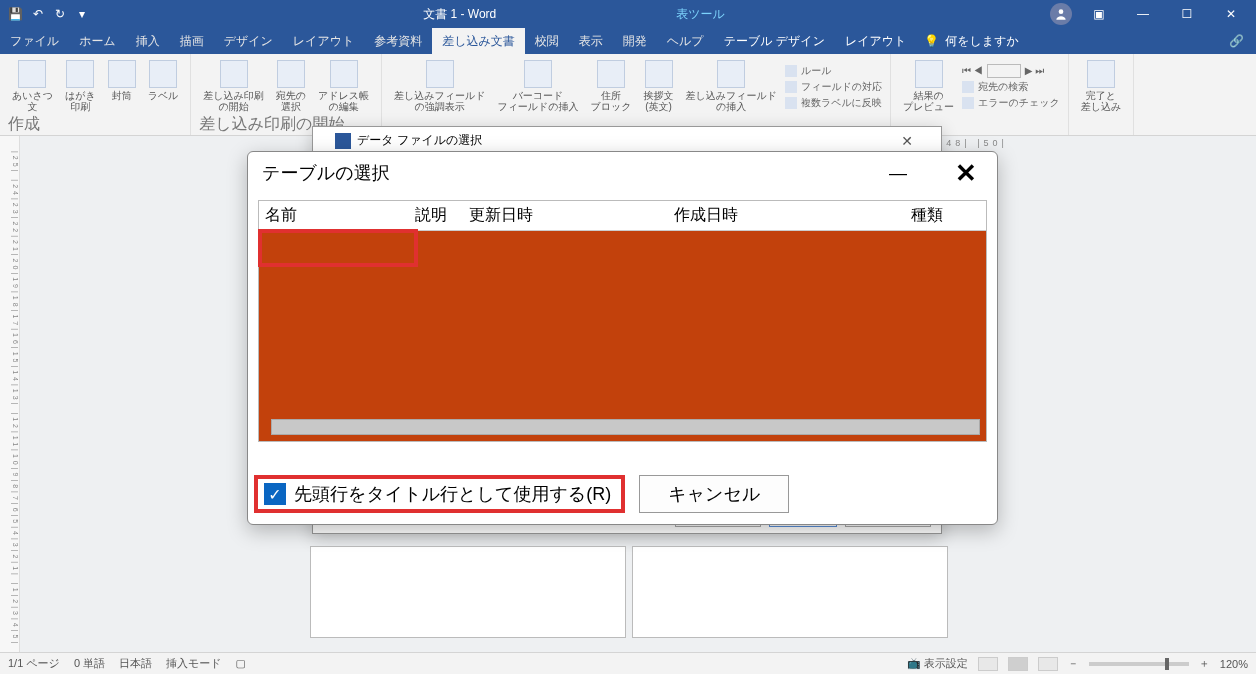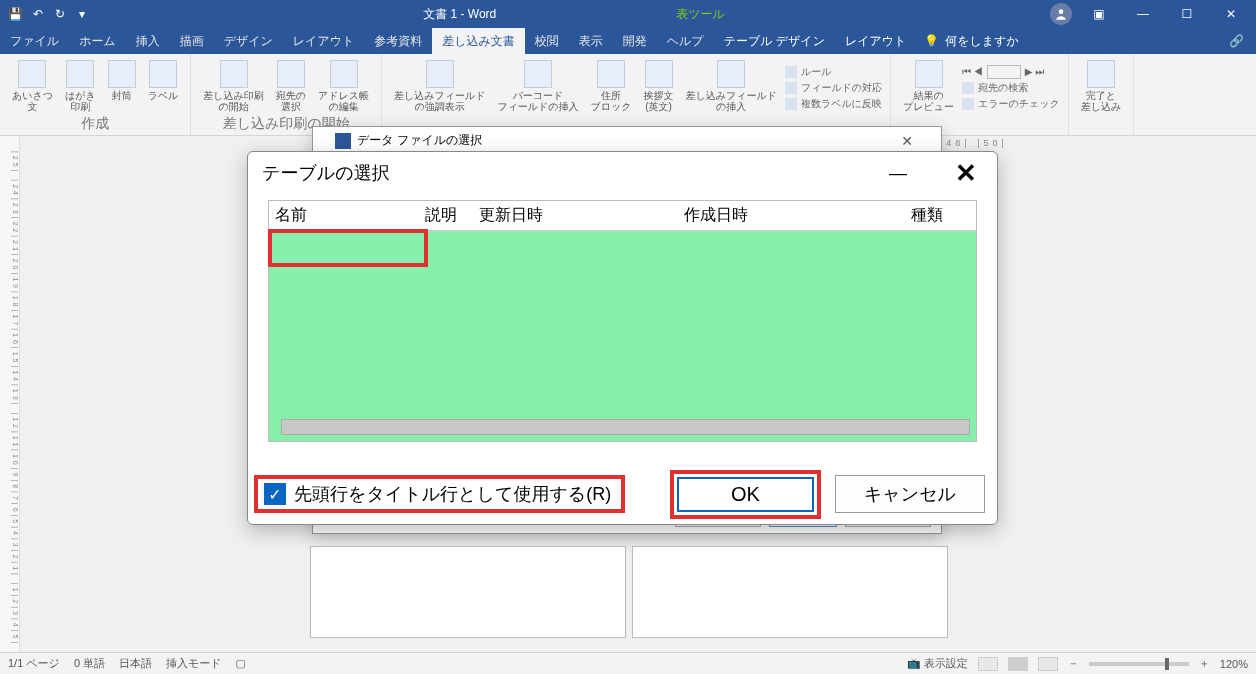--- a/index.html
+++ b/index.html
@@ -4,41 +4,41 @@
 <style>
   * { box-sizing: border-box; margin: 0; padding: 0; font-family: "Yu Gothic UI", "Meiryo", sans-serif; }
   body { background: #fff; width: 1256px; height: 674px; overflow: hidden; position: relative; }
 
   
   .titlebar { background: #2b579a; color: #fff; height: 28px; display: flex; align-items: center; font-size: 12px; }
   .qat { display: flex; align-items: center; gap: 6px; padding: 0 8px; }
   .qat .ic { width: 16px; height: 16px; display:flex;align-items:center;justify-content:center; }
   .title-center { flex: 1; display: flex; align-items: flex-start; justify-content: center; gap: 180px; }
   .doc-title { color: #fff; font-size: 12px; }
-  .tab-tools { color: #84cc16; font-size: 12px; }
+  .tab-tools { color: #7dd3fc; font-size: 12px; }
   .win-controls { display: flex; gap: 2px; align-items: center; padding-right: 4px; }
   .win-controls .wbtn { width: 42px; height: 28px; display:flex;align-items:center;justify-content:center; color:#fff; }
   .avatar { width: 22px; height: 22px; border-radius: 50%; background:#6a7ca8; display:flex;align-items:center;justify-content:center; margin-right:6px; }
 
   
   .ribbon-tabs { background: #2b579a; height: 26px; display: flex; align-items: stretch; font-size: 12px; }
   .rtab { color: #e5e5e5; padding: 0 10px; display:flex;align-items:center; cursor:pointer; }
   .rtab.active { background: #f3f3f3; color: #2b579a; }
   .rtab.contextual { color: #fff; }
   .tell-me { color:#fff; display:flex;align-items:center; gap:6px; margin-left:8px; }
   .share-icon { margin-left:auto; color:#fff; padding:0 12px; display:flex;align-items:center; }
 
   
   .ribbon { background: #f3f3f3; height: 82px; border-bottom: 1px solid #d4d4d4; display:flex; font-size:11px; color:#666; }
   .rgroup { border-right:1px solid #e0e0e0; padding: 4px 8px 2px; display:flex; flex-direction:column; }
   .rgroup-buttons { display:flex; gap:4px; flex:1; }
   .rbtn { display:flex; flex-direction:column; align-items:center; gap:2px; min-width:36px; padding:2px 4px; }
   .rbtn .ricon { width:28px; height:28px; background:#e8eef7; border:1px solid #c0cde0; }
   .rbtn .rlabel { font-size:10px; text-align:center; line-height:1.1; color:#555; white-space:pre-line; }
-  .rgroup-label { text-align:center; font-size:14px; color:#777; }
+  .rgroup-label { text-align:left; font-size:16px; color:#777; }
 
   .small-row { display:flex; flex-direction:column; gap:2px; font-size:10px; color:#666; justify-content:center; }
   .small-row div { display:flex; align-items:center; gap:4px; }
   .small-row .si { width:12px; height:12px; background:#d9e2f0; }
 
   
   .doc-area { position: relative; background:#eef0f2; height: 522px; }
   .vruler { position:absolute; left:0; top:0; width:20px; height:100%; background:#f7f7f7; border-right:1px solid #ddd; font-size:7px; color:#888; writing-mode:vertical-rl; text-align:center; padding-top:4px; letter-spacing:3px; }
   .hruler-text { position:absolute; left:940px; top:2px; font-size:9px; color:#888; letter-spacing:4px; }
 
@@ -50,21 +50,21 @@
   .file-dialog-bottom { position:absolute; bottom:6px; right:10px; display:flex; gap:8px; align-items:center; font-size:11px; color:#555; }
   .fdlg-btn { border:1px solid #aaa; padding:2px 14px; background:#fdfdfd; font-size:11px; }
 
   
   .ts-dialog { position:absolute; left:247px; top:15px; width:751px; height:374px; background:#fff; border:1px solid #888; border-radius:6px; box-shadow:0 6px 20px rgba(0,0,0,.25); z-index:10; }
   .ts-title { height:42px; display:flex; align-items:center; padding:0 14px; font-size:18px; }
   .ts-title .spacer { flex:1; }
   .ts-title .twbtn { width:34px; height:34px; display:flex; align-items:center; justify-content:center; font-size:18px; }
   .ts-title .twbtn.x { font-size:26px; font-weight:bold; }
 
-  .ts-table-area { margin:6px 20px 0; border:1px solid #bbb; height:242px; position:relative; background:#86efac; }
+  .ts-table-area { margin:6px 10px 0; border:1px solid #bbb; height:242px; position:relative; background:#c2410c; }
   .ts-thead { display:flex; background:#fff; font-size:16px; border-bottom:1px solid #ccc; }
   .ts-th { padding:4px 6px; }
   .ts-th.name { width:150px; }
   .ts-th.desc { width:54px; }
   .ts-th.upd { width:205px; }
   .ts-th.crd { width:200px; }
   .ts-th.type { flex:1; text-align:center; }
 
   .ts-row { display:flex; font-size:18px; align-items:center; }
   .ts-row .cell-name { width:150px; display:flex; align-items:center; gap:4px; padding-left:6px; }
@@ -317,23 +317,20 @@
       </div>
       <div class="red-box-1"></div>
       <div class="ts-scroll"></div>
     </div>
 
     <div class="ts-bottom">
       <div class="ts-check-wrap">
         <span class="ts-check">✓</span>
         <span>先頭行をタイトル行として使用する(R)</span>
       </div>
-      <div class="ts-ok">
-        <div class="ts-ok-inner">OK</div>
-      </div>
       <div class="ts-cancel">キャンセル</div>
     </div>
   </div>
 </div>
 
 <div class="statusbar">
   <span>1/1 ページ</span>
   <span>0 単語</span>
   <span>日本語</span>
   <span>挿入モード</span>

